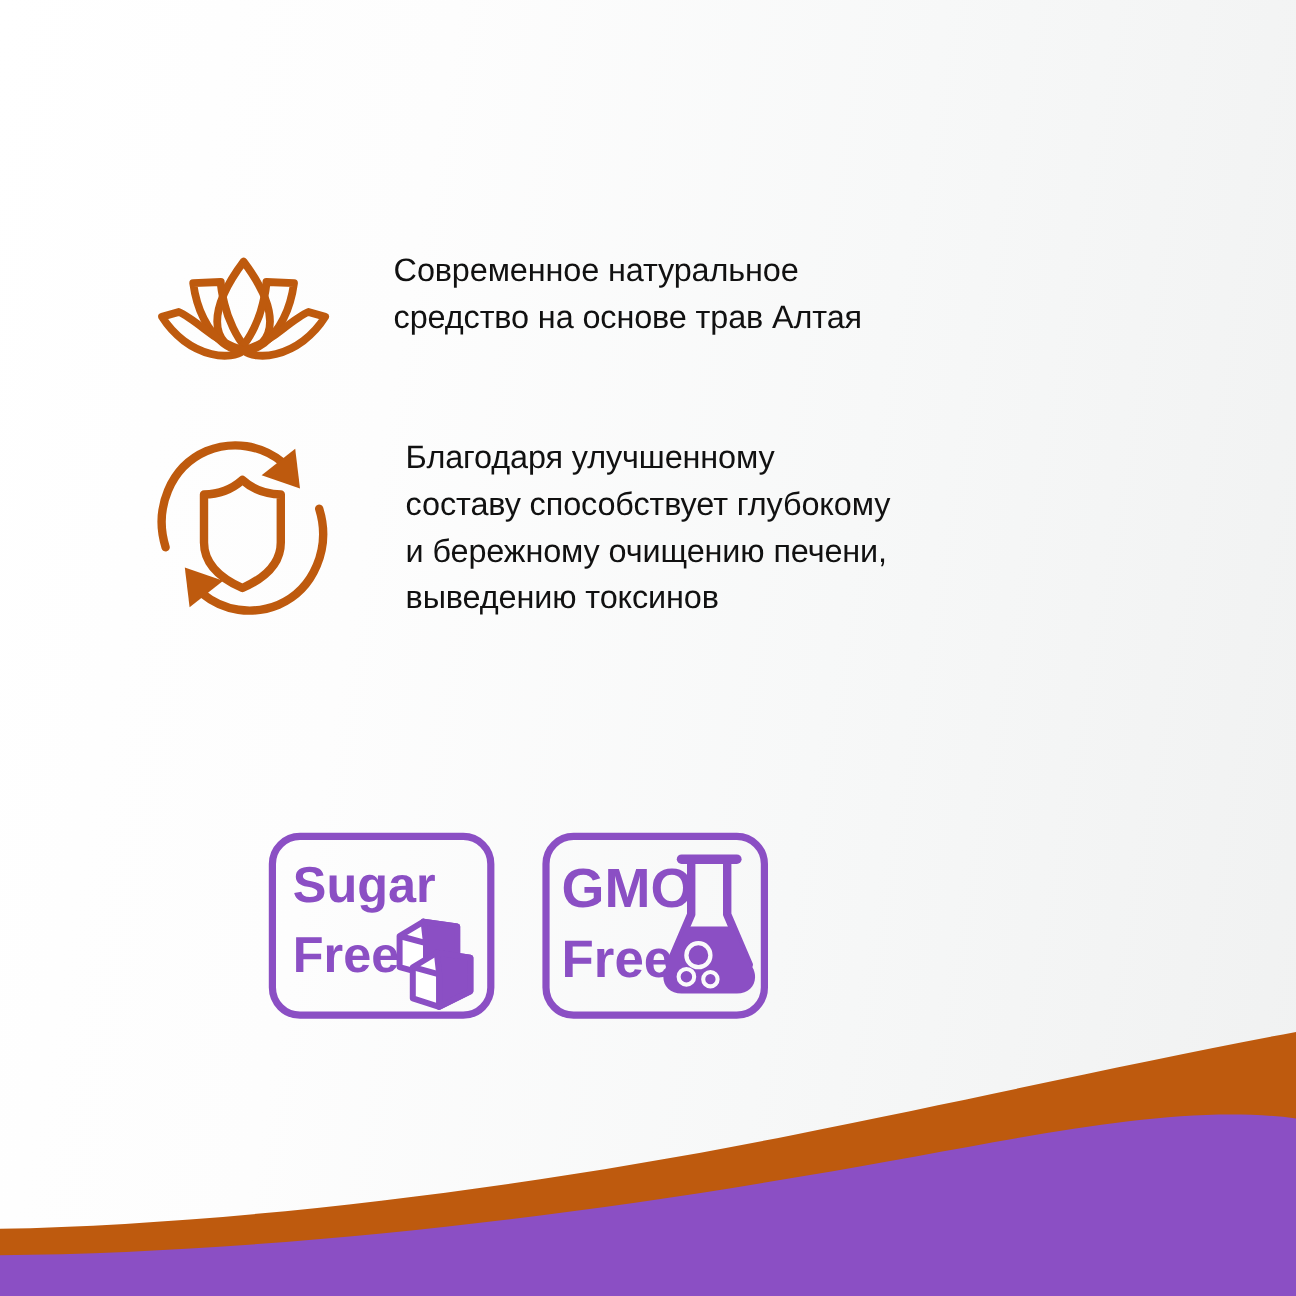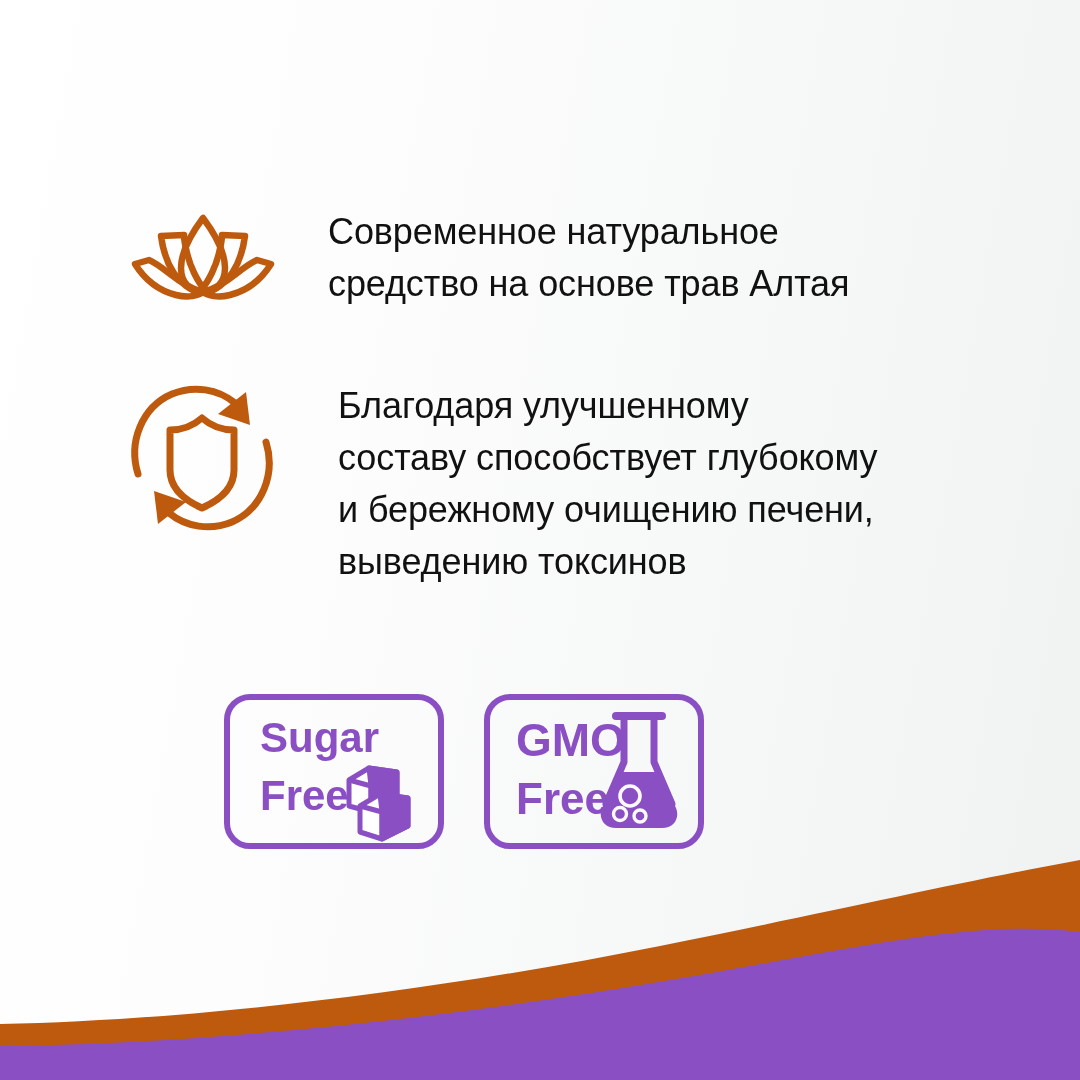--- a/index.html
+++ b/index.html
@@ -30,59 +30,58 @@
     width: 1080px;
   }
 
   .benefit-row {
     position: absolute;
     display: flex;
     align-items: flex-start;
   }
 
   .benefit-row.row-1 { left: 128px; top: 196px; }
-  .benefit-row.row-2 { left: 122px; top: 374px; }
+  .benefit-row.row-2 { left: 122px; top: 356px; }
 
   .benefit-icon {
     flex: 0 0 auto;
     display: block;
   }
 
   .benefit-icon.lotus-wrap { width: 150px; height: 110px; margin-top: 6px; }
   .benefit-icon.renew-wrap { width: 160px; height: 160px; margin-top: 4px; }
 
   .benefit-text {
-    font-size: 36px;
-    line-height: 52px;
+    font-size: 27px;
+    line-height: 39px;
     color: #111111;
     letter-spacing: -0.1px;
     white-space: pre-line;
   }
 
   .row-1 .benefit-text { margin-left: 50px; margin-top: 10px; }
   .row-2 .benefit-text { margin-left: 56px; margin-top: 6px; }
 
   
   .badges {
     position: absolute;
     left: 224px;
     top: 694px;
     display: flex;
     gap: 40px;
   }
 
   .badge {
     position: relative;
-    width: 220px;
+    width: 188px;
     height: 155px;
     border: 6px solid #8B4FC4;
     border-radius: 26px;
     box-sizing: border-box;
     background: transparent;
-    padding-left: 16px;
   }
 
   .badge svg { display: block; }
 
   
   .waves {
     position: absolute;
     left: 0;
     bottom: 0;
     width: 1080px;

